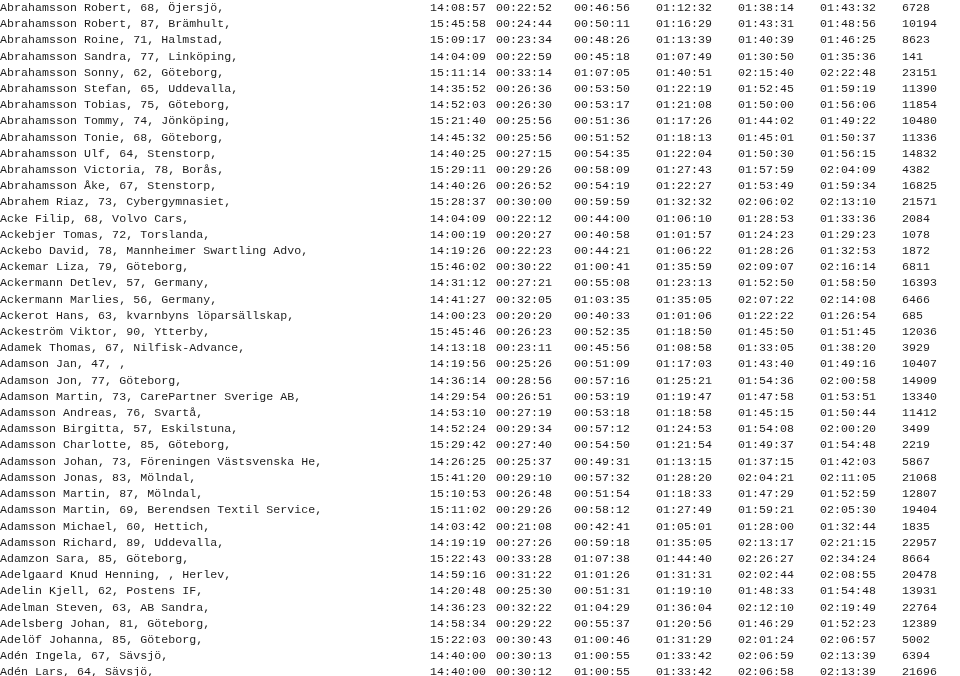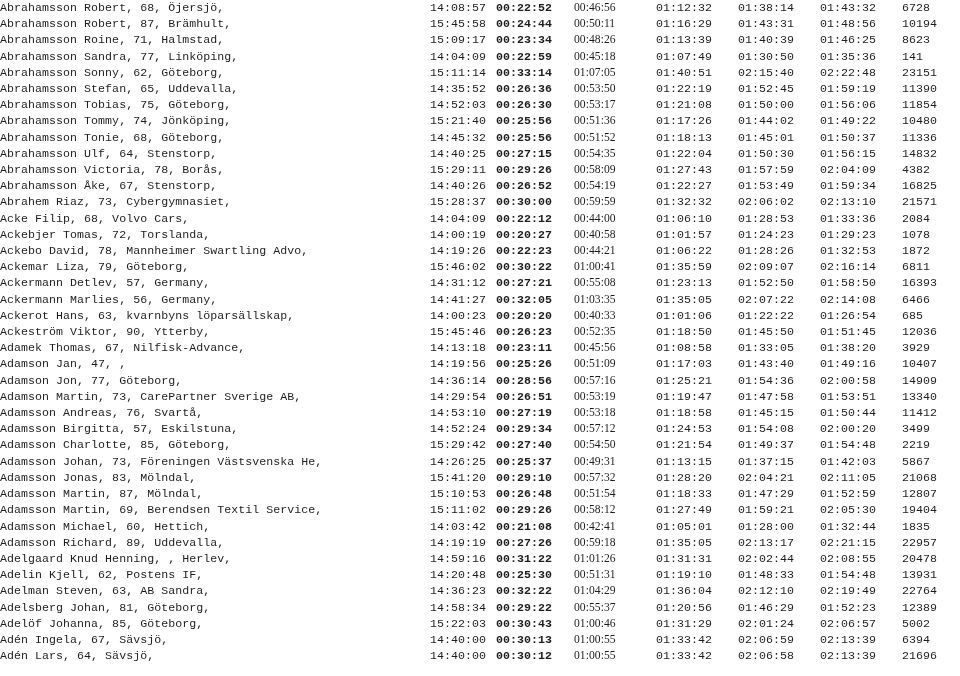--- a/index.html
+++ b/index.html
@@ -28,22 +28,22 @@
     font-size: 11.6px;
     line-height: 16.2px;
     color: #1d1d1d;
     white-space: pre;
     overflow: hidden;
     vertical-align: baseline;
     letter-spacing: 0.05px;
   }
   td.c-runner { width: 430px; padding-left: 4px; }
   td.c-start  { width: 66px;  padding-left: 0px; }
-  td.c-s5     { width: 78px;  padding-left: 2px; font-weight: bold; }
-  td.c-s10    { width: 82px;  padding-left: 2px; font-family: Liberation Serif, serif; }
+  td.c-s5     { width: 78px;  padding-left: 2px; }
+  td.c-s10    { width: 82px;  padding-left: 2px; }
   td.c-s15    { width: 82px;  padding-left: 2px; }
   td.c-s20    { width: 82px;  padding-left: 2px; }
   td.c-finish { width: 82px;  padding-left: 2px; }
   td.c-place  { width: 58px;  padding-left: 6px; }
 </style>
 </head>
 <body style="background: rgb(255, 255, 255);">
 
 <table id="results-table">
   <tbody>
@@ -381,20 +381,30 @@
         <td class="c-runner">Adamsson Richard, 89, Uddevalla,</td>
         <td class="c-start">14:19:19</td>
         <td class="c-s5">00:27:26</td>
         <td class="c-s10">00:59:18</td>
         <td class="c-s15">01:35:05</td>
         <td class="c-s20">02:13:17</td>
         <td class="c-finish">02:21:15</td>
         <td class="c-place">22957</td>
       </tr>
       <tr>
+        <td class="c-runner">Adamzon Sara, 85, Göteborg,</td>
+        <td class="c-start">15:22:43</td>
+        <td class="c-s5">00:33:28</td>
+        <td class="c-s10">01:07:38</td>
+        <td class="c-s15">01:44:40</td>
+        <td class="c-s20">02:26:27</td>
+        <td class="c-finish">02:34:24</td>
+        <td class="c-place">8664</td>
+      </tr>
+      <tr>
         <td class="c-runner">Adelgaard Knud Henning, , Herlev,</td>
         <td class="c-start">14:59:16</td>
         <td class="c-s5">00:31:22</td>
         <td class="c-s10">01:01:26</td>
         <td class="c-s15">01:31:31</td>
         <td class="c-s20">02:02:44</td>
         <td class="c-finish">02:08:55</td>
         <td class="c-place">20478</td>
       </tr>
       <tr>

